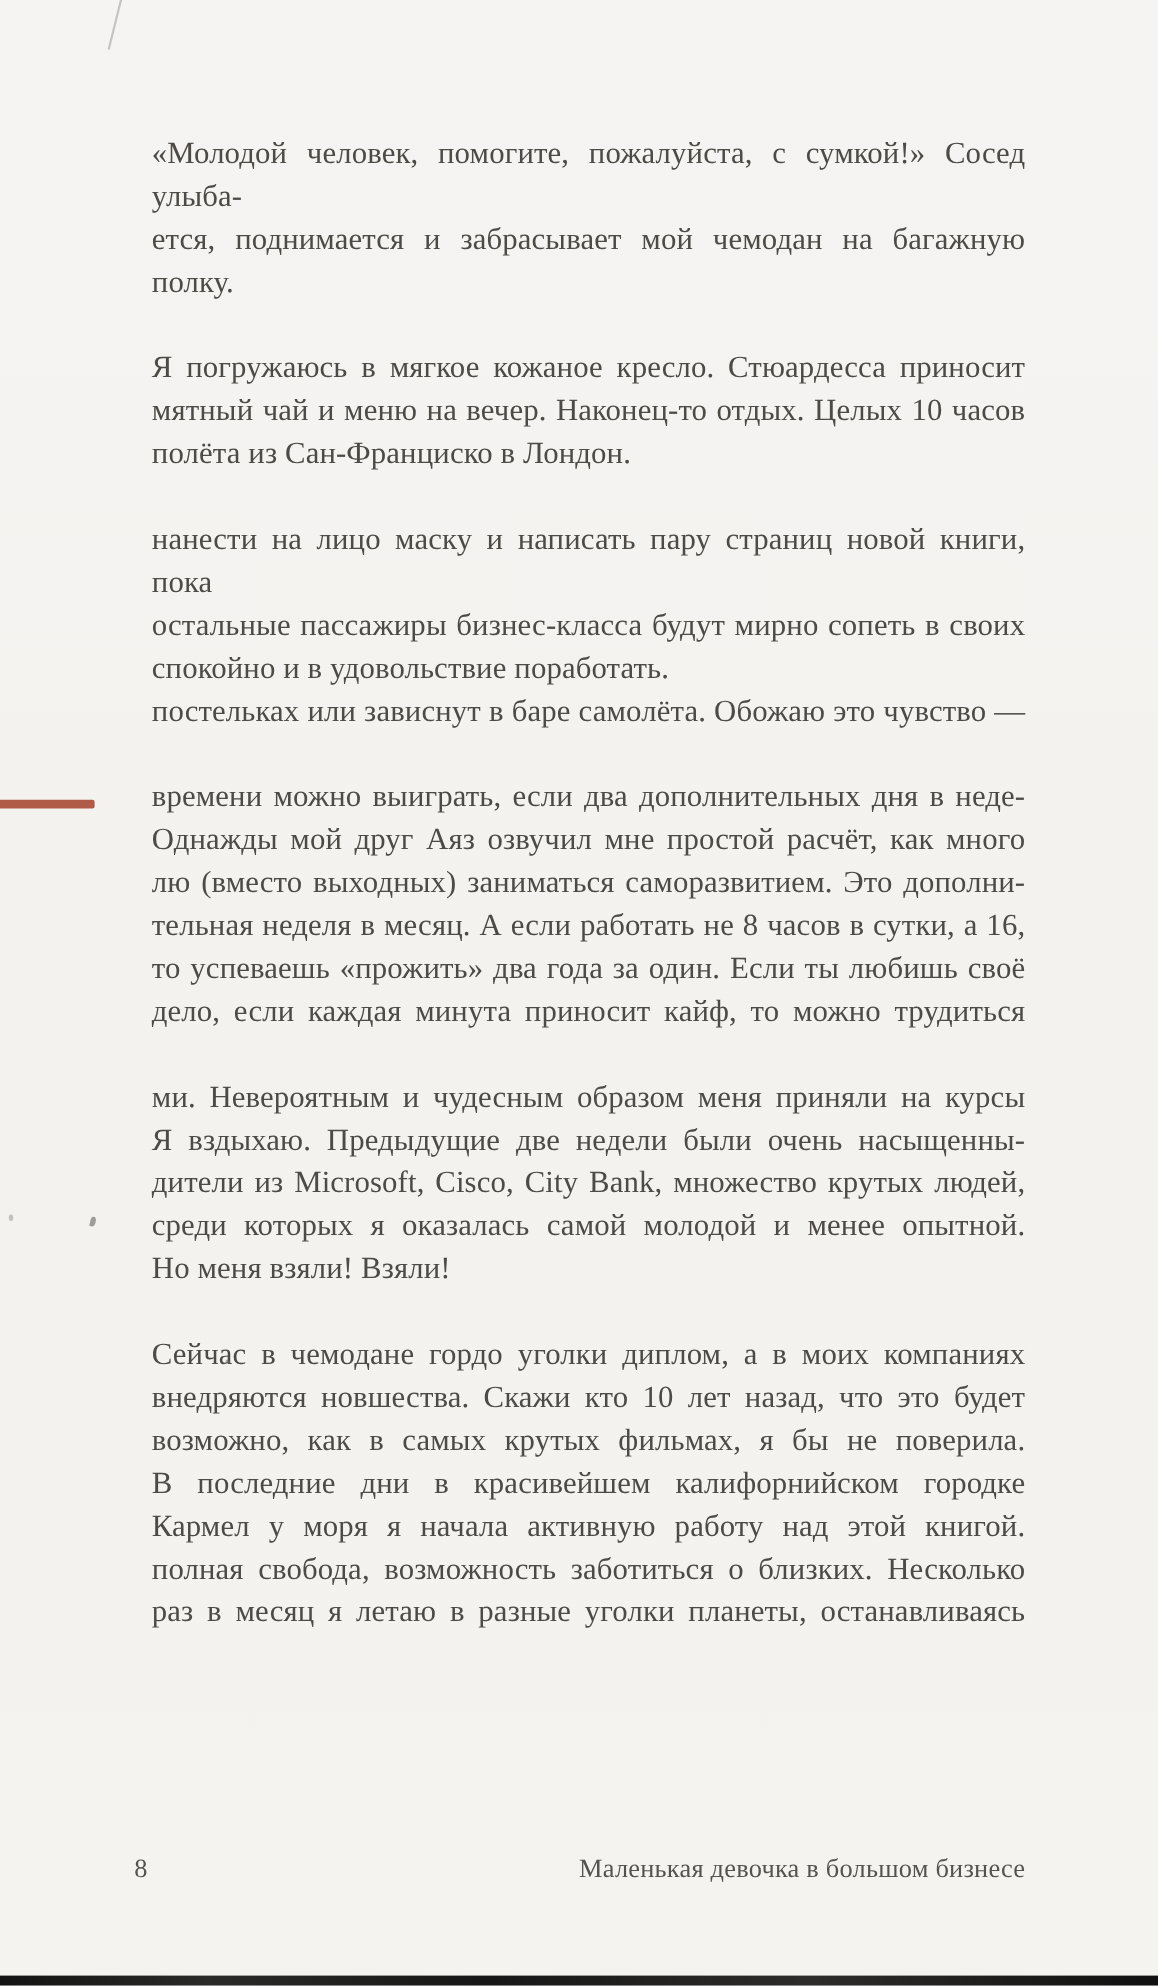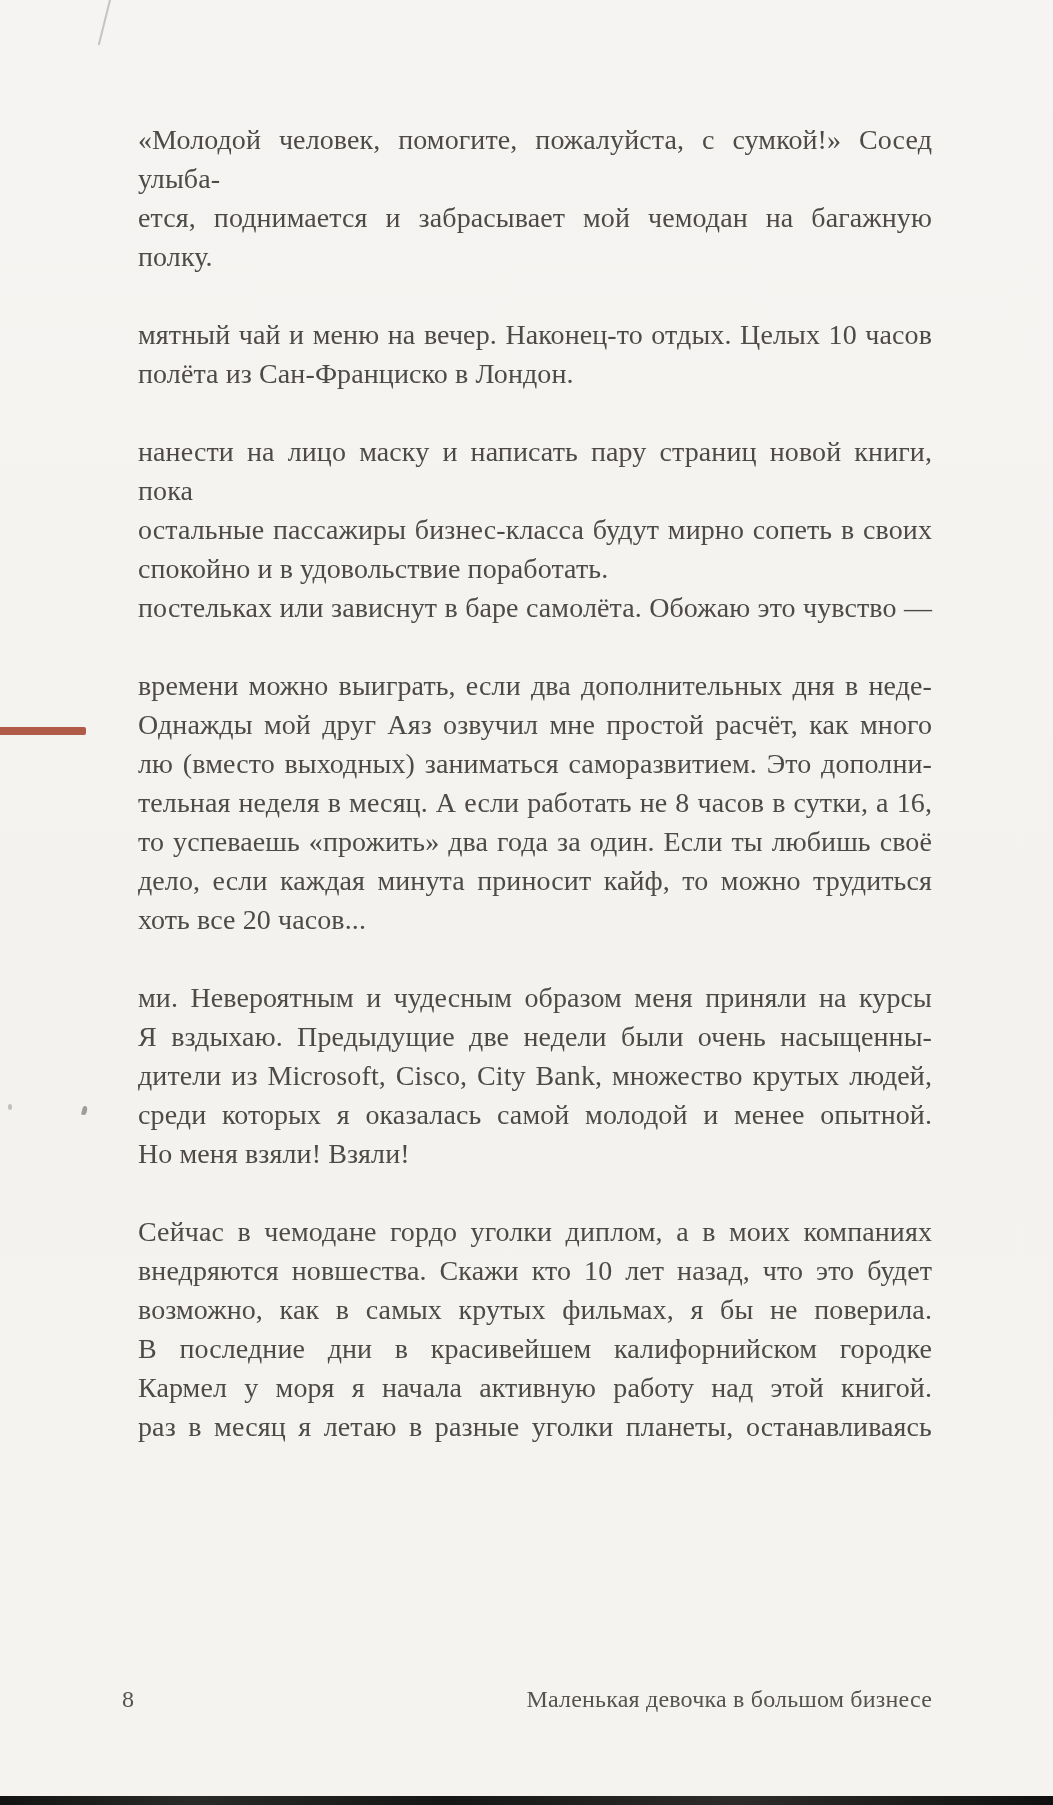--- a/index.html
+++ b/index.html
@@ -121,51 +121,52 @@
   <div class="scratch-top"></div>
 
   <div class="margin-mark" style="background: rgb(176, 90, 72);"></div>
 
   <div class="text-block">
       <div class="paragraph">
         <div class="line">«Молодой человек, помогите, пожалуйста, с сумкой!» Сосед улыба-</div>
         <div class="line last">ется, поднимается и забрасывает мой чемодан на багажную полку.</div>
       </div>
       <div class="paragraph">
+        <div class="line">Я погружаюсь в мягкое кожаное кресло. Стюардесса приносит</div>
         <div class="line">мятный чай и меню на вечер. Наконец-то отдых. Целых 10 часов</div>
         <div class="line last">полёта из Сан-Франциско в Лондон.</div>
       </div>
       <div class="paragraph">
         <div class="line">нанести на лицо маску и написать пару страниц новой книги, пока</div>
         <div class="line">остальные пассажиры бизнес-класса будут мирно сопеть в своих</div>
         <div class="line last">спокойно и в удовольствие поработать.</div>
         <div class="line">постельках или зависнут в баре самолёта. Обожаю это чувство —</div>
       </div>
       <div class="paragraph">
         <div class="line">времени можно выиграть, если два дополнительных дня в неде-</div>
         <div class="line">Однажды мой друг Аяз озвучил мне простой расчёт, как много</div>
         <div class="line">лю (вместо выходных) заниматься саморазвитием. Это дополни-</div>
         <div class="line">тельная неделя в месяц. А если работать не 8 часов в сутки, а 16,</div>
         <div class="line">то успеваешь «прожить» два года за один. Если ты любишь своё</div>
         <div class="line">дело, если каждая минута приносит кайф, то можно трудиться</div>
-        <div class="line last">хоть все 20 часов...</div>
       </div>
       <div class="paragraph">
         <div class="line">ми. Невероятным и чудесным образом меня приняли на курсы</div>
         <div class="line">Я вздыхаю. Предыдущие две недели были очень насыщенны-</div>
         <div class="line">дители из Microsoft, Cisco, City Bank, множество крутых людей,</div>
         <div class="line">среди которых я оказалась самой молодой и менее опытной.</div>
         <div class="line last">Но меня взяли! Взяли!</div>
       </div>
       <div class="paragraph">
         <div class="line">Сейчас в чемодане гордо уголки диплом, а в моих компаниях</div>
         <div class="line">внедряются новшества. Скажи кто 10 лет назад, что это будет</div>
         <div class="line">возможно, как в самых крутых фильмах, я бы не поверила.</div>
         <div class="line">В последние дни в красивейшем калифорнийском городке</div>
         <div class="line">Кармел у моря я начала активную работу над этой книгой.</div>
+        <div class="line">полная свобода, возможность заботиться о близких. Несколько</div>
         <div class="line">раз в месяц я летаю в разные уголки планеты, останавливаясь</div>
       </div>
     </div>
 
   <div class="speck-1"></div>
   <div class="speck-2"></div>
   <div class="speck-3"></div>
 
   <div class="footer">
     <span class="page-number">8</span>

